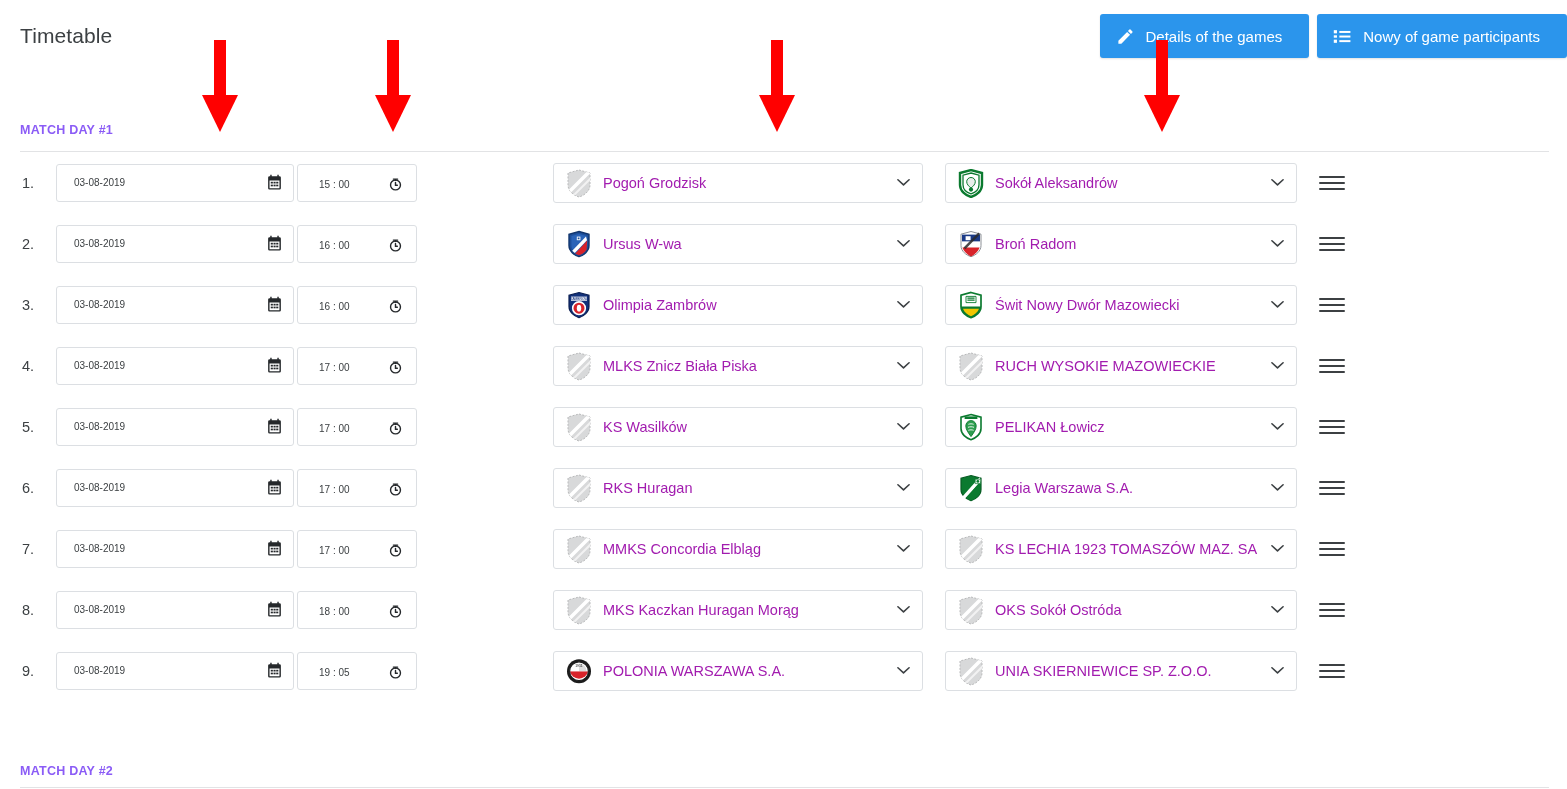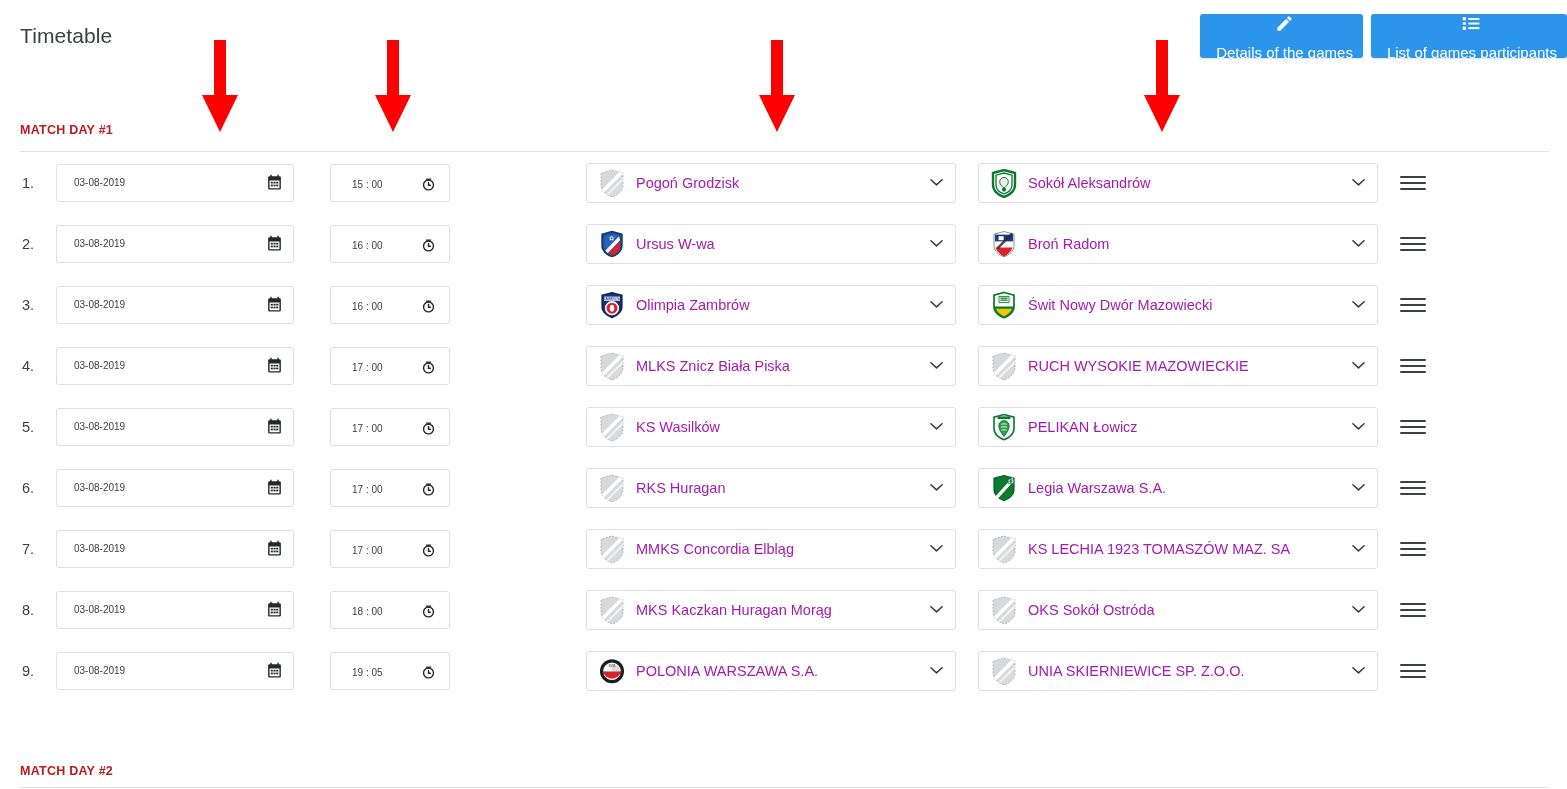--- a/index.html
+++ b/index.html
@@ -19,32 +19,31 @@
     letter-spacing: .1px;
   }
   .header-actions {
     position: absolute; right: 0px; top: 14px;
     display: flex; gap: 8px; align-items: flex-start;
   }
   .btn {
     display: flex; align-items: center; gap: 11px;
     background: #2b95ec; color: #ffffff;
     border: none; border-radius: 3px;
-    height: 44px; padding: 0 10px 0 16px;
+    height: 44px; padding: 0 27px 0 16px;
     font-size: 15px; font-family: "Liberation Sans", sans-serif;
     cursor: pointer; white-space: nowrap;
     box-shadow: 0 1px 2px rgba(0,0,0,.12);
-    flex-direction: column;
   }
   .btn svg { display:block; }
 
   
   .md-label {
     position: absolute; left: 20px;
-    font-size: 12.5px; font-weight: 700; color: #b91c1c;
+    font-size: 12.5px; font-weight: 700; color: #8b5cf6;
     letter-spacing: .25px;
   }
   .md-rule {
     position: absolute; left: 20px; right: 18px;
     height: 1px; background: #e2e3e5;
   }
 
   
   .rows { position: absolute; left: 0; top: 152px; width: 1567px; }
   .row {
@@ -55,32 +54,32 @@
     width: 56px; padding-left: 22px;
     font-size: 14.5px; color: #3c4043;
   }
   .field {
     position: relative; background: #fff;
     border: 1px solid #dcdfe3; border-radius: 3px;
     height: 38px; display: flex; align-items: center;
     font-size: 10px; color: #3c4043;
   }
   .field-date { width: 238px; margin-left: 0px; padding: 0 10px 0 17px; }
-  .field-time { width: 120px; margin-left: 36px; padding: 4px 12px 0 21px; align-items: center; }
+  .field-time { width: 120px; margin-left: 3px; padding: 4px 12px 0 21px; align-items: center; }
   .field .val { flex: 1 1 auto; white-space: nowrap; }
   .field .icon { flex: 0 0 auto; display: flex; align-items: center; }
 
   .select {
     position: relative; background: #fff;
     border: 1px solid #dcdfe3; border-radius: 3px;
     height: 40px; display: flex; align-items: center;
     padding: 0 12px 0 12px; cursor: pointer;
   }
   .select-home { width: 370px; margin-left: 136px; }
-  .select-away { width: 400px; margin-left: 22px; justify-content: center; }
+  .select-away { width: 352px; margin-left: 22px; justify-content: center; }
   .crest { flex: 0 0 auto; width: 26px; height: 28px; margin-right: 11px; display:block; }
   .team-name {
     flex: 1 1 auto; font-size: 14.5px; color: #a21caf;
     white-space: nowrap; overflow: hidden; text-overflow: ellipsis;
   }
   .chev { flex: 0 0 auto; margin-left: 8px; display:flex; align-items:center; }
 
   .drag-handle {
     margin-left: 22px; width: 26px; height: 24px;
     display: flex; flex-direction: column; justify-content: center;
@@ -114,21 +113,21 @@
       <span>
         <svg width="19" height="19" viewBox="0 0 24 24" fill="#fff">
           <rect x="1" y="4" width="4" height="4"></rect>
             <rect x="1" y="10.5" width="4" height="3"></rect>
             <rect x="1" y="16" width="4" height="4"></rect>
           <rect x="8" y="5" width="14" height="2.5"></rect>
             <rect x="8" y="10.8" width="14" height="2.5"></rect>
             <rect x="8" y="16.6" width="14" height="2.5"></rect>
         </svg>
       </span>
-      <span>List of games participants</span>
+      <span>Nowy of game participants</span>
     </button>
   </div>
 
   <div class="md-label" style="top:123px">MATCH DAY #1</div>
   <div class="md-rule" style="top:151px"></div>
 
   <div class="rows" id="rows">
   <div class="row">
     <div class="row-index">1.</div>
 

